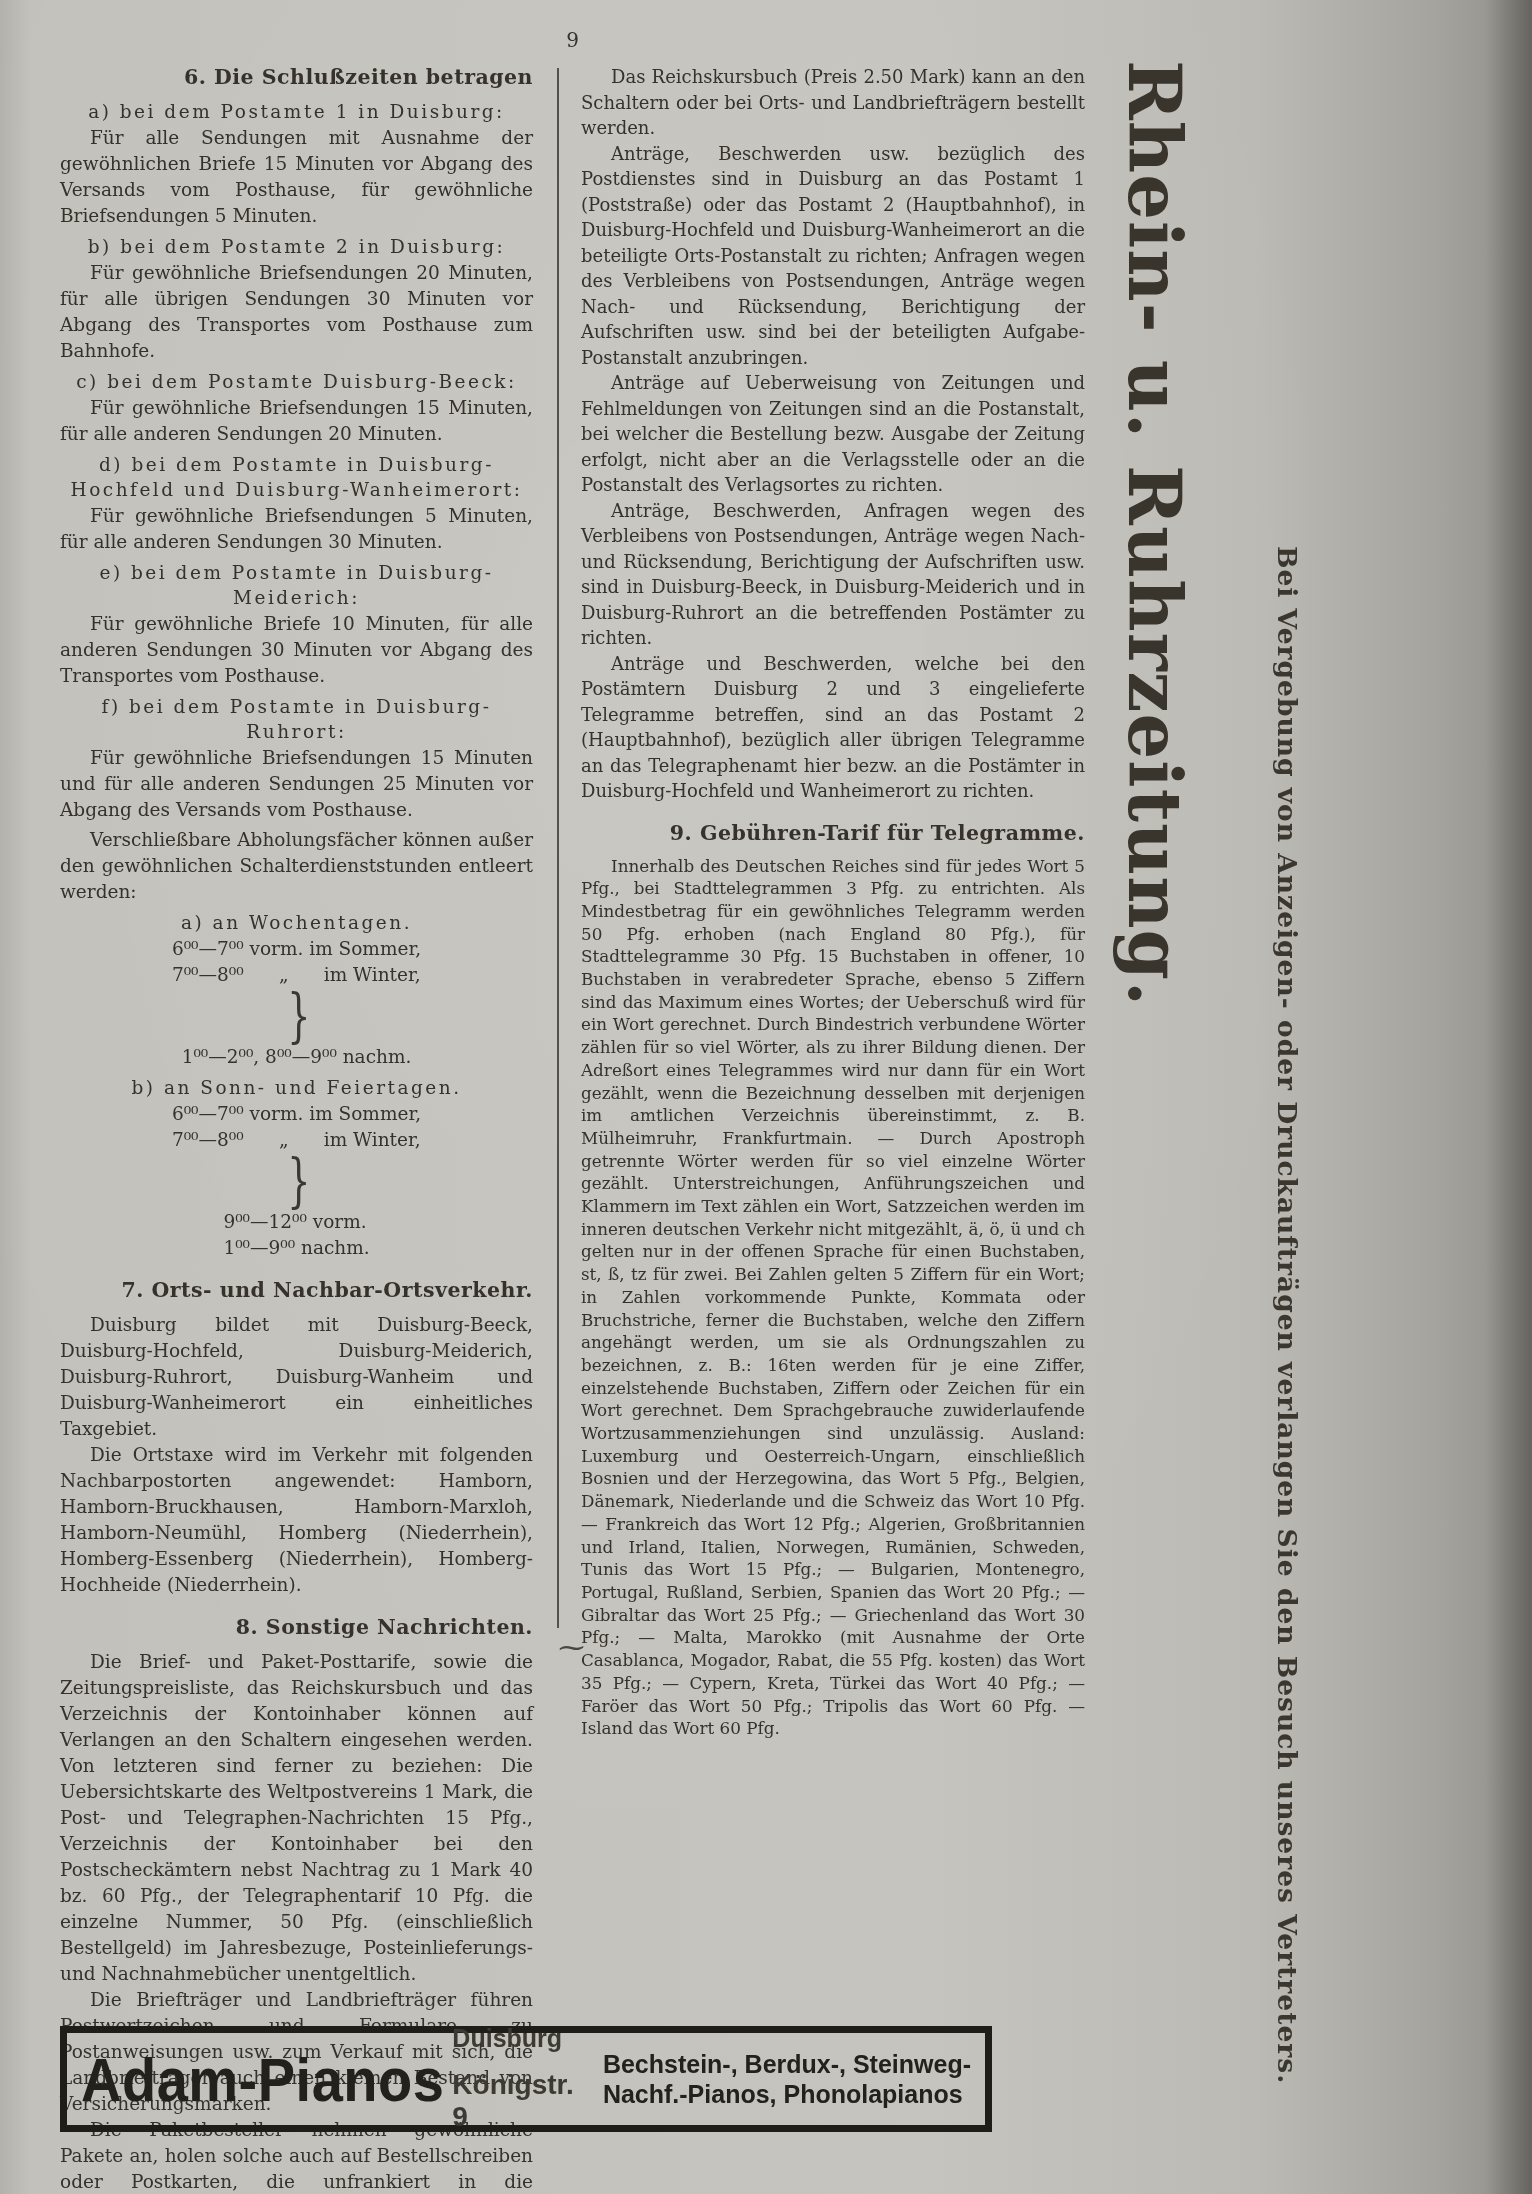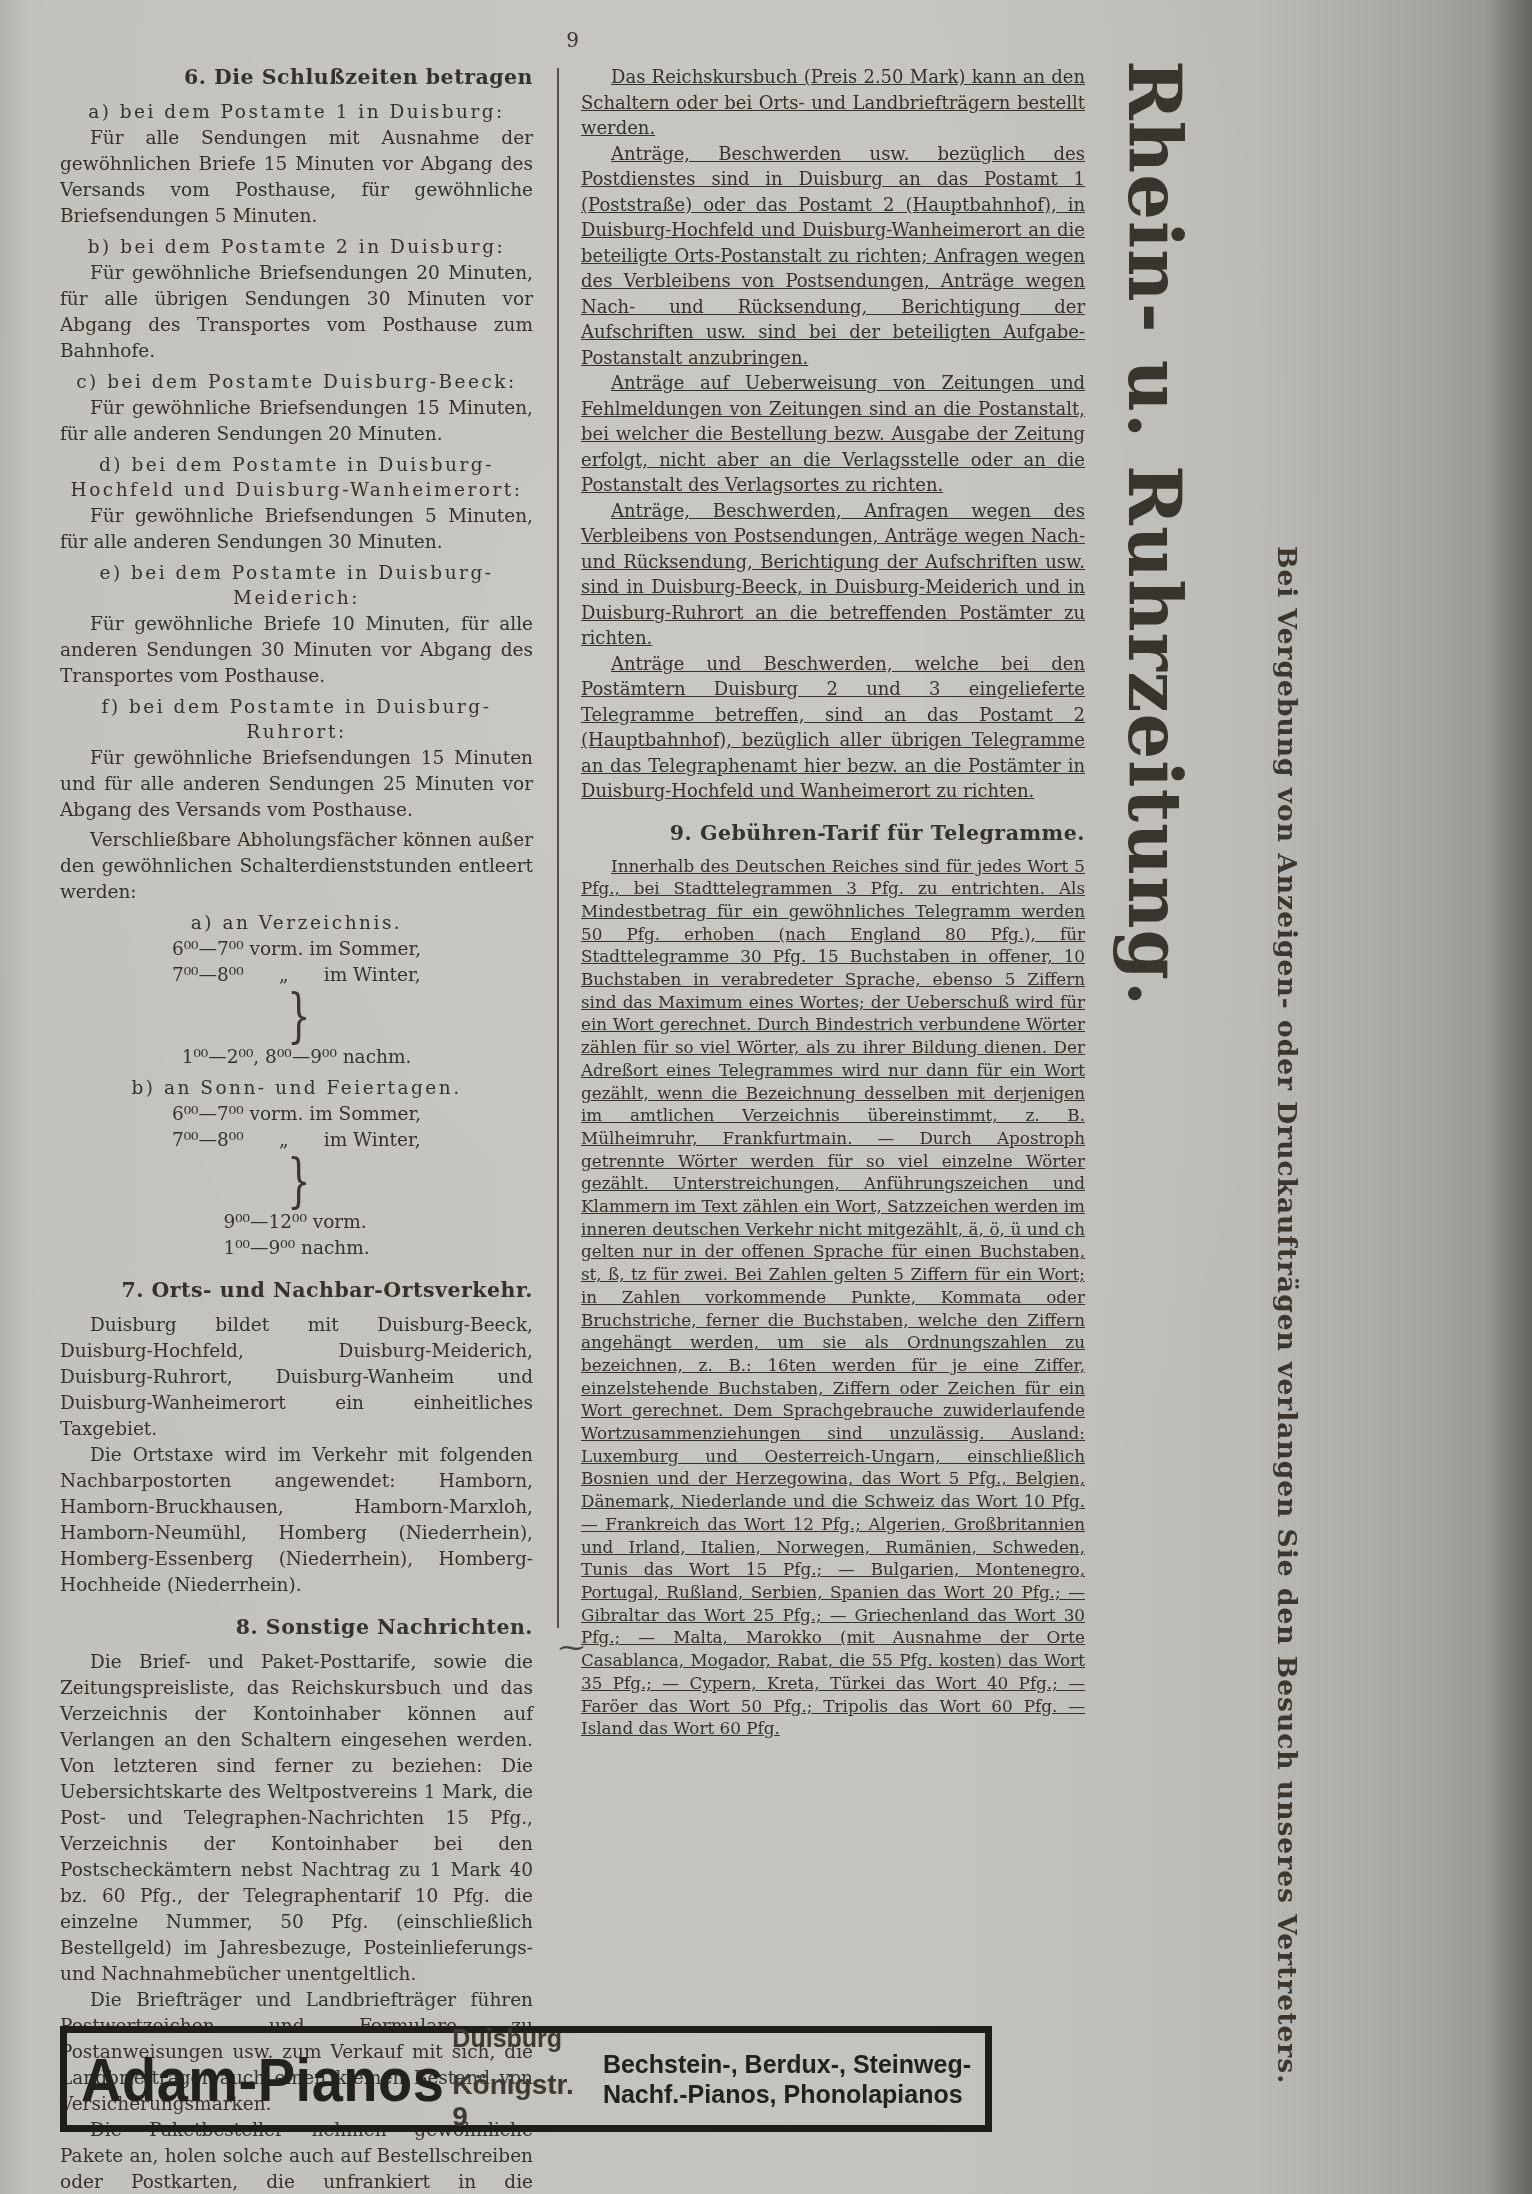--- a/index.html
+++ b/index.html
@@ -19,21 +19,21 @@
   .pageno { text-align:center; font-size:20px; line-height:24px; margin-bottom:12px; }
 
   .cols { position:relative; display:flex; min-height:1600px; align-items:flex-start; }
   .vrule { position:absolute; left:497px; top:4px; width:2px; height:1560px; background:#55514a; }
   .bvrule { position:absolute; left:497px; top:2px; width:2px; height:196px; background:#55514a; }
 
   .col-left  { width:473px; padding-right:24px; box-sizing:content-box; }
   .col-right { width:504px; padding-left:24px; }
 
   .p { margin:0; text-indent:30px; text-align:justify; font-size:18.5px; line-height:26px; }
-  .col-right .p { font-size:18px; line-height:25.5px;text-decoration:underline; }
+  .col-right .p { font-size:18px; line-height:25.5px; }
   .p.dense { font-size:16.8px; line-height:22.7px; }
 
   .sec-title { text-align:right; font-weight:bold; font-size:20.5px; line-height:26px;
     margin:16px 0 9px; letter-spacing:0.5px; }
   .sec-title.first { margin-top:0; }
   .item-head { text-align:center; letter-spacing:2.5px; font-size:18.5px; line-height:25px;
     margin:5px 0 1px; }
   .note { margin-top:4px; }
 
   .sched { display:flex; align-items:center; margin:1px 0;flex-direction:column; }
@@ -97,21 +97,21 @@
         <p class="p">Für gewöhnliche Briefsendungen 5 Minuten, für alle anderen Sendungen 30 Minuten.</p>
 
         <div class="item-head">e) bei dem Postamte in Duisburg-Meiderich:</div>
         <p class="p">Für gewöhnliche Briefe 10 Minuten, für alle anderen Sendungen 30 Minuten vor Abgang des Transportes vom Posthause.</p>
 
         <div class="item-head">f) bei dem Postamte in Duisburg-Ruhrort:</div>
         <p class="p">Für gewöhnliche Briefsendungen 15 Minuten und für alle anderen Sendungen 25 Minuten vor Abgang des Versands vom Posthause.</p>
 
         <p class="p note">Verschließbare Abholungsfächer können außer den gewöhnlichen Schalterdienststunden entleert werden:</p>
 
-        <div class="item-head">a) an Verzeichnis.</div>
+        <div class="item-head">a) an Wochentagen.</div>
         <div class="sched">
           <div class="t">
             <div>6⁰⁰—7⁰⁰ vorm. im Sommer,</div>
             <div>7⁰⁰—8⁰⁰      „      im Winter,</div>
           </div>
           <div class="brace">}</div>
           <div class="res">
             <div>1⁰⁰—2⁰⁰, 8⁰⁰—9⁰⁰ nachm.</div>
           </div>
         </div>

